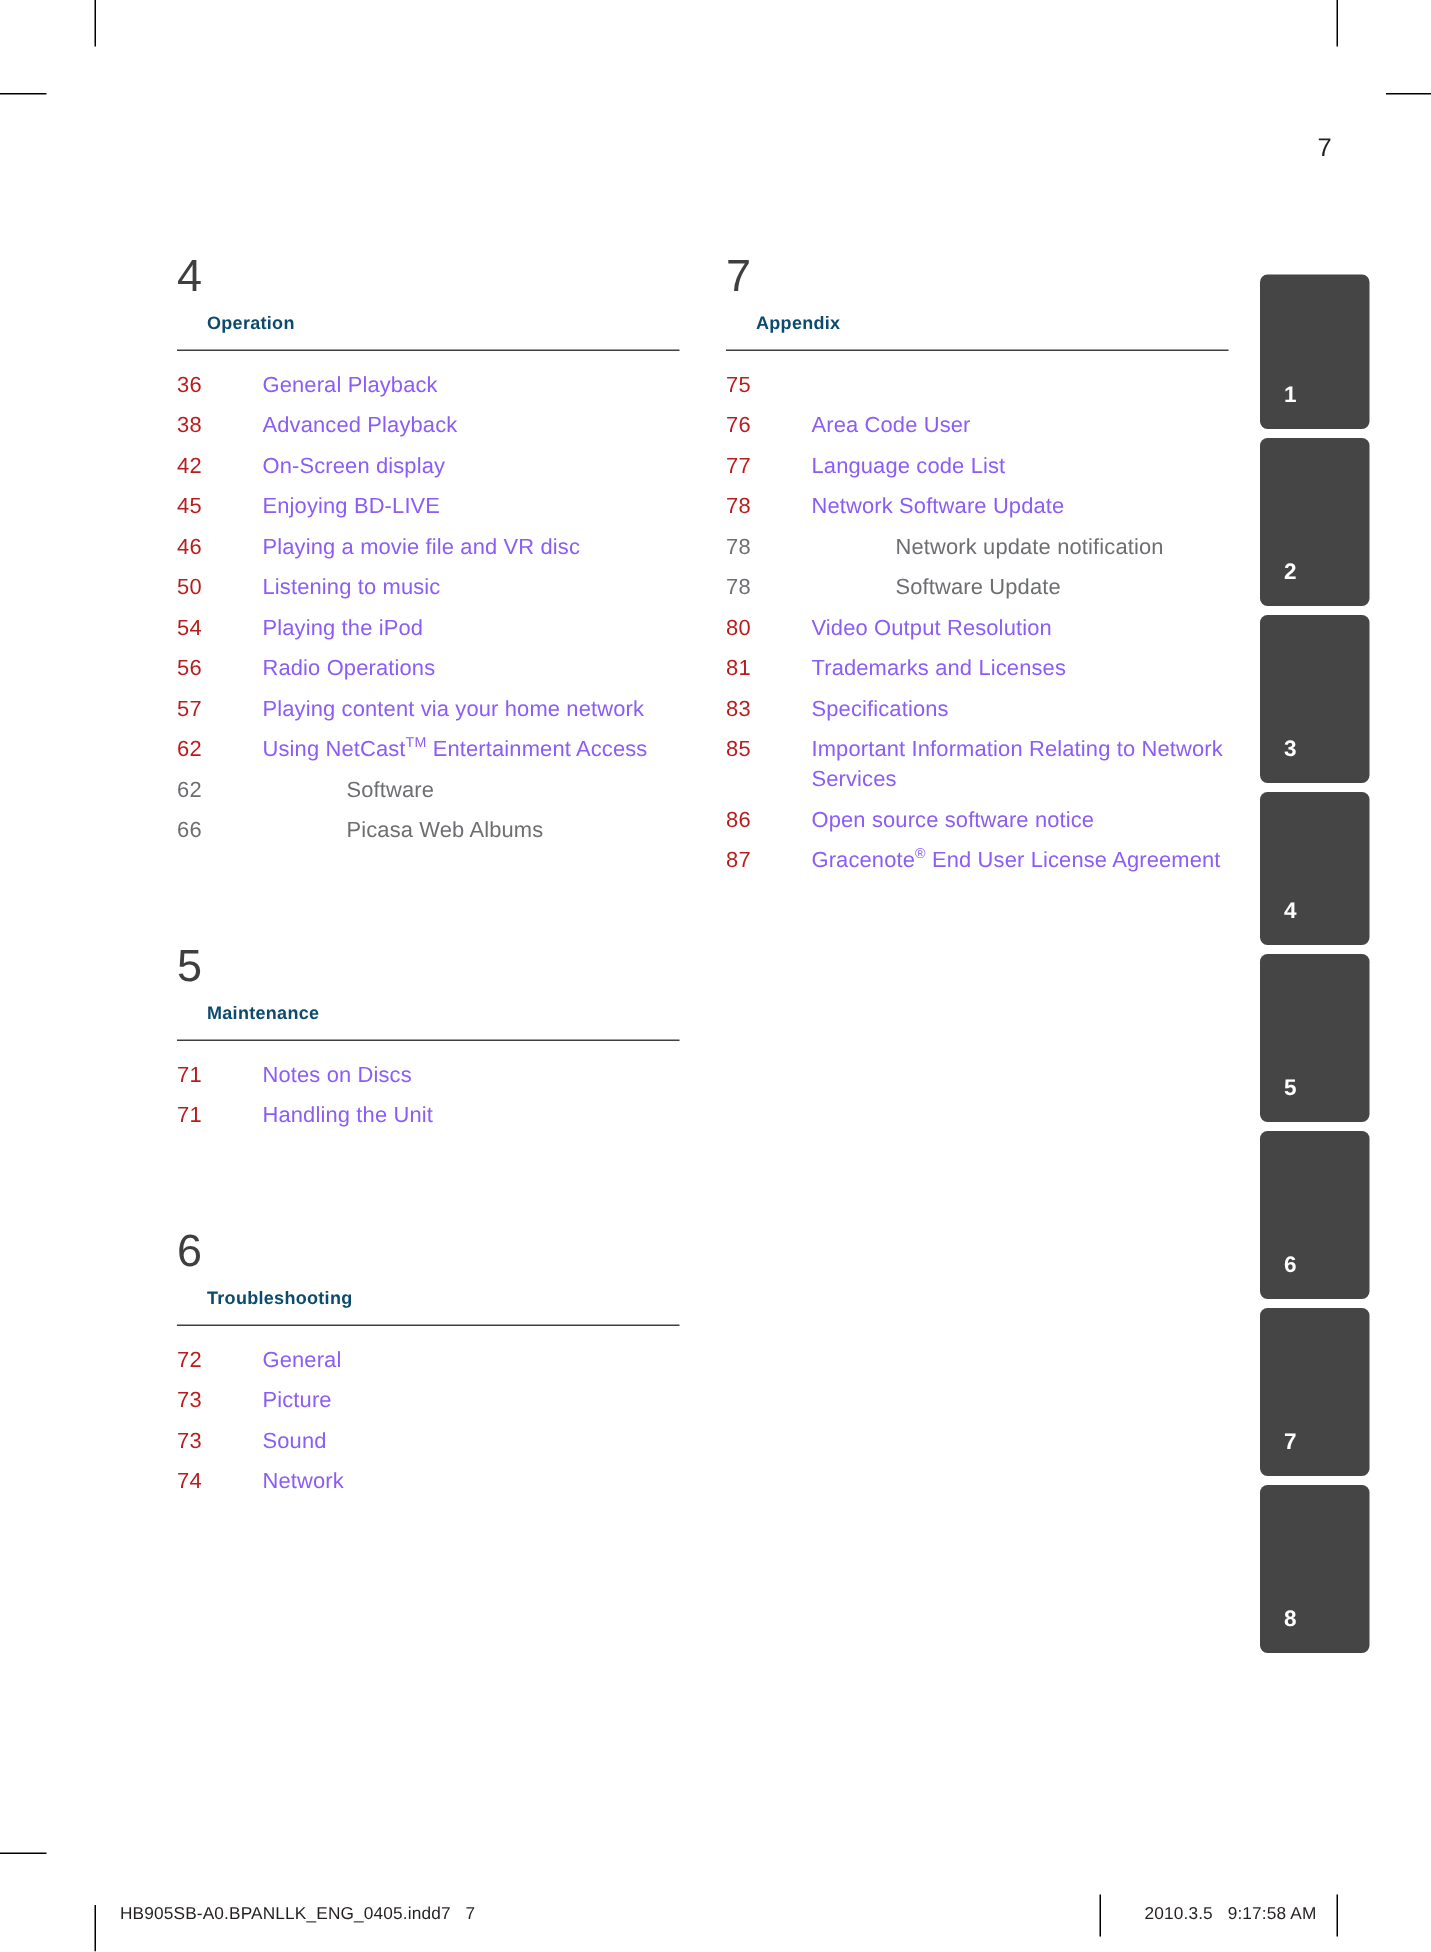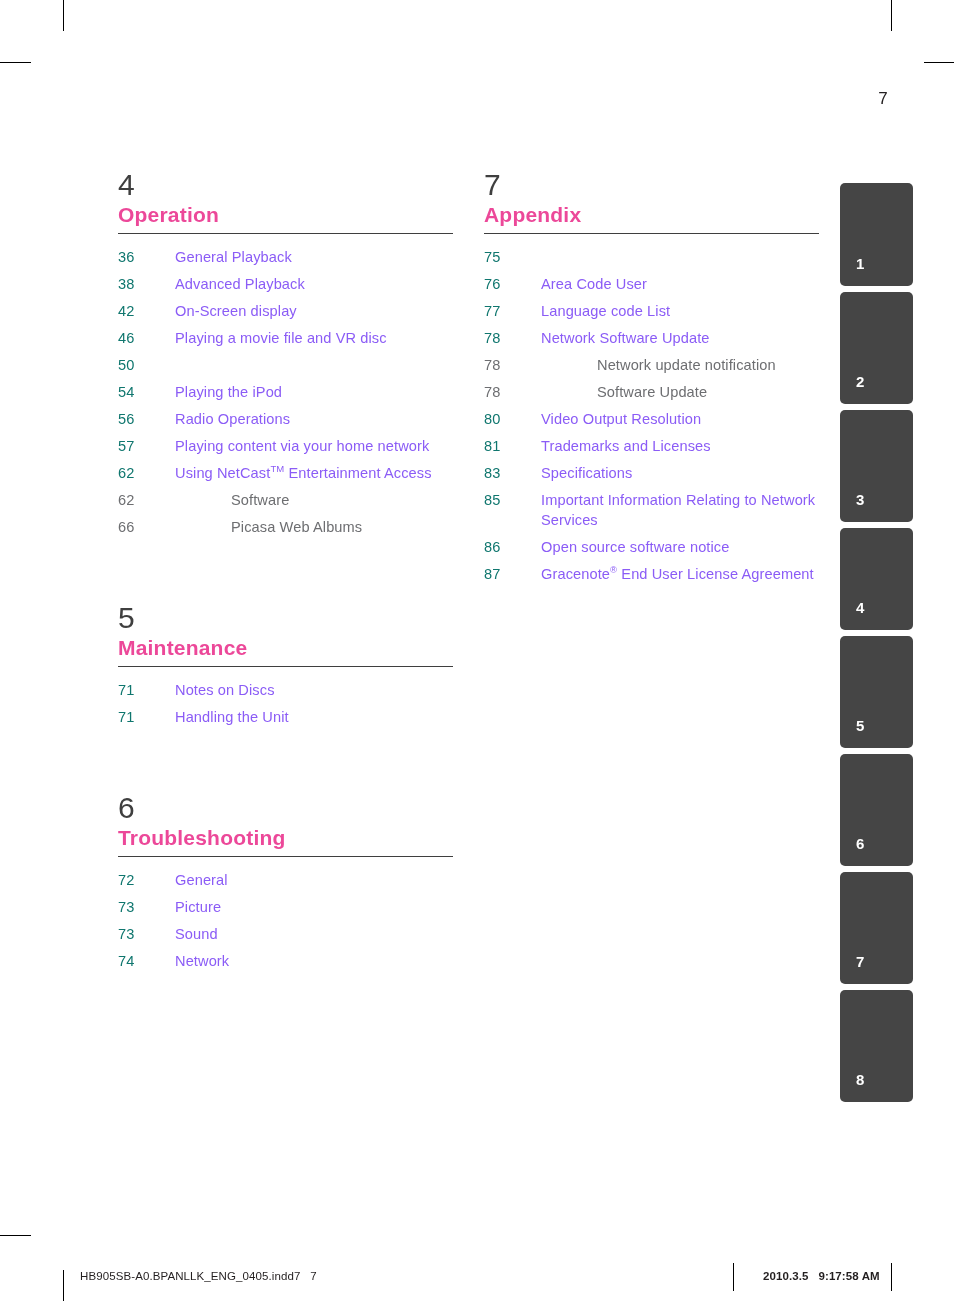--- a/index.html
+++ b/index.html
@@ -54,26 +54,27 @@
   .chapter + .chapter { margin-top: 64px; }
 
   .chap-num {
     font-size: 30px;
     font-weight: 400;
     color: #3f3f3f;
     line-height: 34px;
     letter-spacing: 0.3px;
   }
   .chap-title {
-    font-size: 21px;
+    font-size: 12px;
     font-weight: 700;
-    color: #ec4899;
+    color: #0c4a6e;
     line-height: 26px;
     letter-spacing: 0.2px;
     padding-bottom: 5px;
+    margin-left: 20px;
   }
   .chap-rule {
     border-bottom: 1.6px solid #3f3f3f;
     width: 335px;
     margin-bottom: 13px;
   }
 
   .toc-list {
     list-style: none;
     margin: 0;
@@ -82,21 +83,21 @@
   .toc-row {
     display: flex;
     align-items: flex-start;
     margin-bottom: 7px;
     font-size: 14.6px;
     line-height: 20px;
   }
   .toc-row .pg {
     flex: 0 0 auto;
     width: 57px;
-    color: #0f766e;
+    color: #b91c1c;
     letter-spacing: 0.2px;
   }
   .toc-row .ttl {
     flex: 1 1 auto;
     color: #8b5cf6;
     letter-spacing: 0.1px;
   }
   
   .toc-row.sub .pg  { color: #6d6e71; }
   .toc-row.sub .ttl { color: #6d6e71; padding-left: 56px; }
@@ -142,21 +143,20 @@
     letter-spacing: 0.1px;
   }
   .footer-right {
     position: absolute;
     left: 763px;
     top: 1270px;
     font-size: 11.5px;
     color: #231f20;
     white-space: pre;
     letter-spacing: 0.1px;
-    font-weight: bold;
   }
   .footer-rule {
     position: absolute;
     background: #000000;
     width: 1px;
     height: 28px;
   }
 </style>
 </head>
 <body>
@@ -182,25 +182,30 @@
         </li>
         <li class="toc-row">
           <span class="pg">38</span>
           <span class="ttl">Advanced Playback</span>
         </li>
         <li class="toc-row">
           <span class="pg">42</span>
           <span class="ttl">On-Screen display</span>
         </li>
         <li class="toc-row">
+          <span class="pg">45</span>
+          <span class="ttl">Enjoying BD-LIVE</span>
+        </li>
+        <li class="toc-row">
           <span class="pg">46</span>
           <span class="ttl">Playing a movie file and VR disc</span>
         </li>
         <li class="toc-row">
           <span class="pg">50</span>
+          <span class="ttl">Listening to music</span>
         </li>
         <li class="toc-row">
           <span class="pg">54</span>
           <span class="ttl">Playing the iPod</span>
         </li>
         <li class="toc-row">
           <span class="pg">56</span>
           <span class="ttl">Radio Operations</span>
         </li>
         <li class="toc-row">

